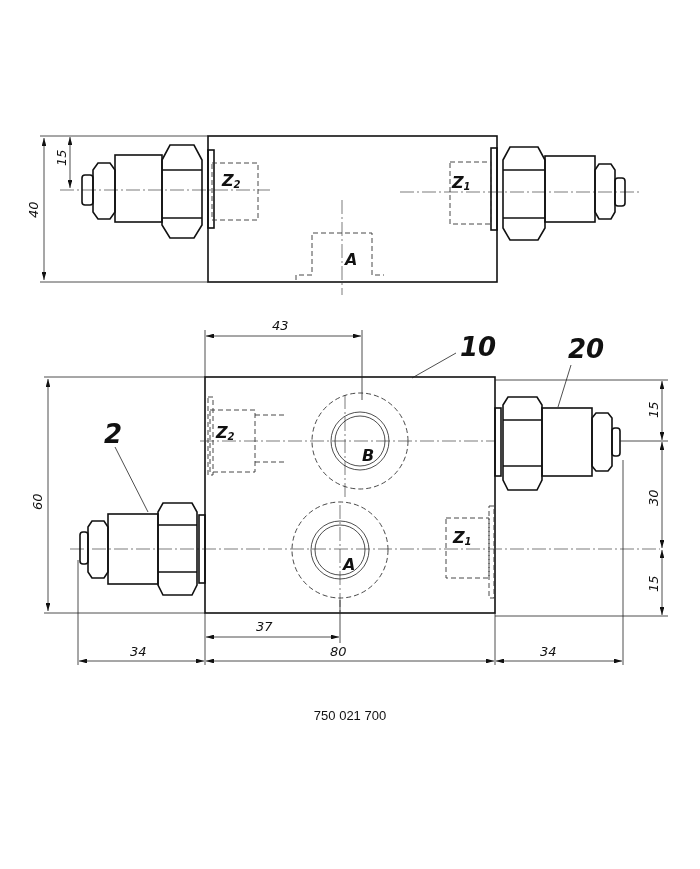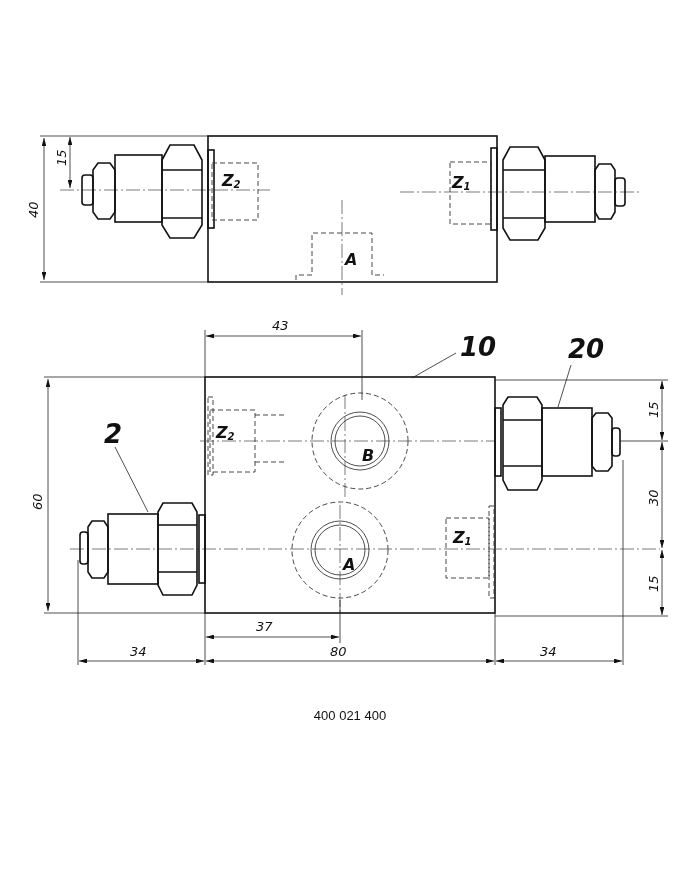--- a/index.html
+++ b/index.html
@@ -153,13 +153,13 @@
     <text class="dim" x="256" y="631">37</text>
     <line class="th" x1="79" y1="661" x2="204" y2="661" marker-start="url(#arr)" marker-end="url(#arr)"></line>
     <text class="dim" x="130" y="656">34</text>
     <line class="th" x1="206" y1="661" x2="494" y2="661" marker-start="url(#arr)" marker-end="url(#arr)"></line>
     <text class="dim" x="330" y="656">80</text>
     <line class="th" x1="496" y1="661" x2="622" y2="661" marker-start="url(#arr)" marker-end="url(#arr)"></line>
     <text class="dim" x="540" y="656">34</text>
   </g>
 </svg>
 
-<div class="part-no">400 021 400</div>
+<div class="part-no">750 021 700</div>
 
 </body></html>

